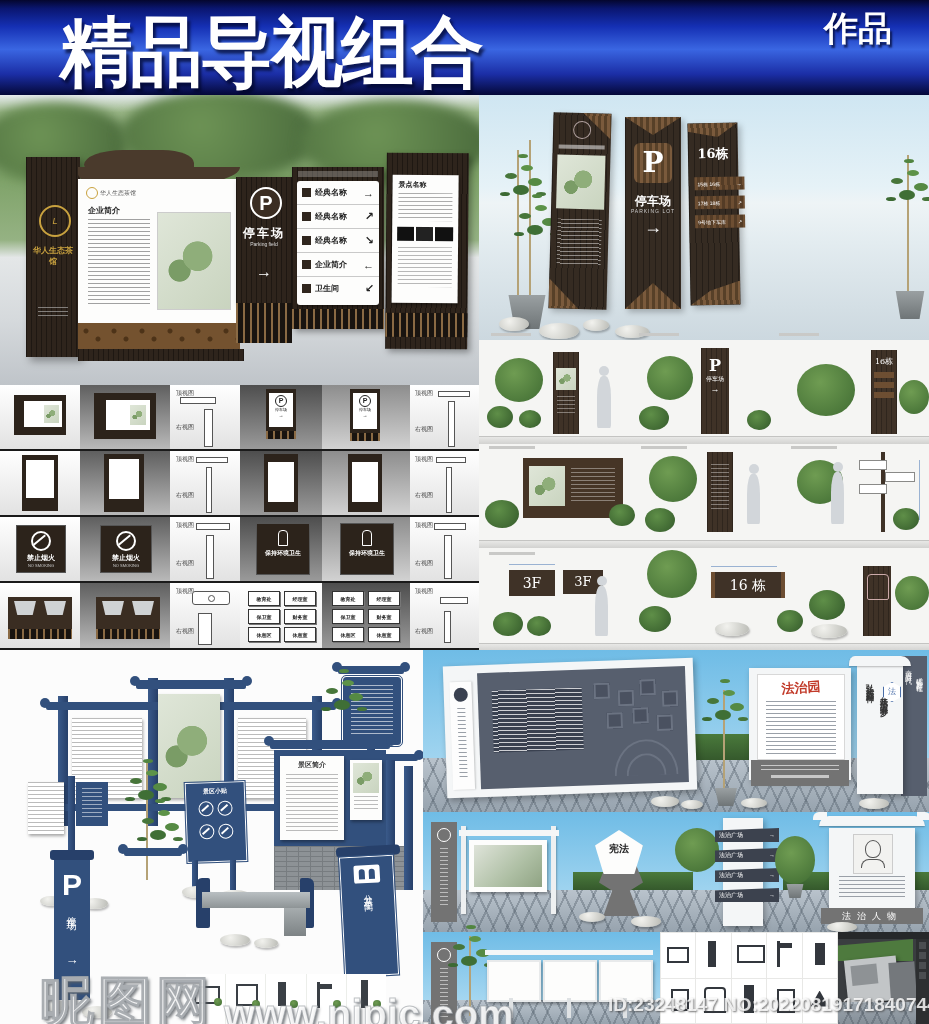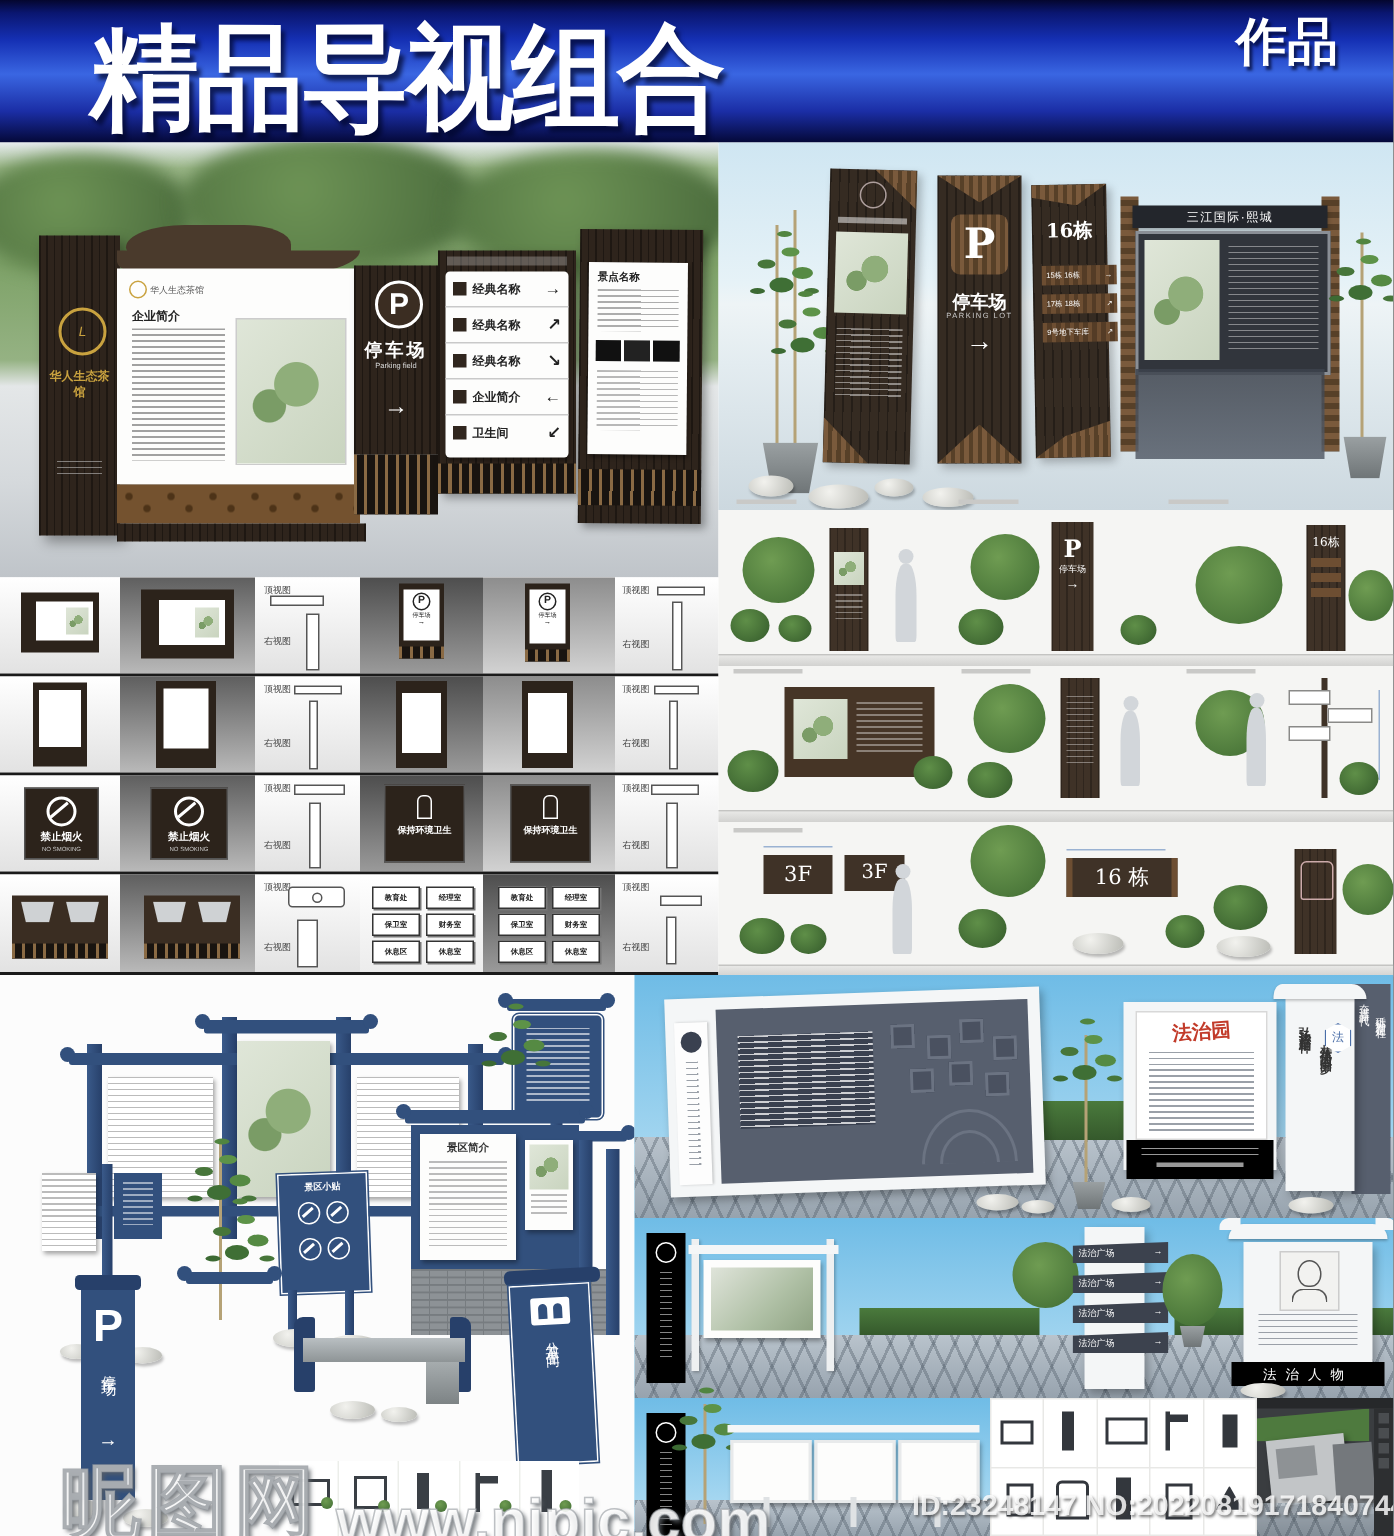--- a/index.html
+++ b/index.html
@@ -87,21 +87,21 @@
   .circicon:after{content:"";position:absolute;left:1px;top:5px;width:9px;height:1.5px;background:#fff;transform:rotate(-40deg);}
   
   .secF{left:423px;top:650px;width:506px;height:374px;overflow:hidden;background:#8ecdec;}
   .sky{background:linear-gradient(180deg,#6fbce6,#b8e0f4);}
   .tiles{background:
     repeating-linear-gradient(115deg,rgba(80,92,104,.38) 0 2px,transparent 2px 13px),
     repeating-linear-gradient(65deg,rgba(80,92,104,.38) 0 2px,transparent 2px 13px),
     linear-gradient(180deg,#b9c3cc,#97a3ae);}
   .hedge{position:absolute;background:linear-gradient(180deg,#4a7a3c,#35592c);}
   .slate{background:#575f6e;}
-  .slateD{background:#000000;}
+  .slateD{background:#737373;}
   .whitewall{background:#f4f6f7;box-shadow:2px 3px 6px rgba(0,0,0,.3);}
   .tileChar{position:absolute;width:16px;height:16px;background:#4a5160;box-shadow:inset 0 0 0 2px #6b7382;}
   .plazaPlq{position:absolute;background:#3c424e;color:#fff;font-size:6px;display:flex;align-items:center;justify-content:space-between;padding:0 4px;clip-path:polygon(0 18%,100% 0,100% 100%,0 100%);}
   .wlines{background:repeating-linear-gradient(180deg,rgba(255,255,255,.75) 0 1px,transparent 1px 4px);}
   .glines{background:repeating-linear-gradient(180deg,#9aa0a8 0 1px,transparent 1px 4px);}
   
   .wm{left:40px;top:966px;display:flex;align-items:flex-end;gap:10px;color:rgba(255,255,255,.88);
     text-shadow:2px 2px 3px rgba(90,95,100,.8);z-index:60;}
   .wm-site{font-size:54px;font-weight:900;letter-spacing:4px;-webkit-text-stroke:1px rgba(150,155,160,.8);}
   .wm-url{font-size:40px;font-weight:800;padding-bottom:2px;-webkit-text-stroke:1px rgba(150,155,160,.6);}
@@ -238,30 +238,20 @@
           <span>17栋 18栋</span>
           <span>↗</span>
         </div>
       <div class="plq" style="top:92px;">
           <span>9号地下车库</span>
           <span>↗</span>
         </div>
       <div class="wedge" style="left:0;bottom:0;width:50px;height:24px;clip-path:polygon(0 100%,100% 100%,100% 0,40% 40%);"></div>
     </div>
 
-    <div class="abs" style="left:268px;top:34px;width:146px;height:176px;">
-      <div class="abs wedge" style="left:0;top:2px;width:12px;height:170px;background:repeating-linear-gradient(0deg,#7a5a3c 0 4px,#574028 4px 8px);"></div>
-      <div class="abs wedge" style="right:0;top:2px;width:12px;height:170px;background:repeating-linear-gradient(0deg,#7a5a3c 0 4px,#574028 4px 8px);"></div>
-      <div class="abs" style="left:8px;top:8px;width:130px;height:15px;background:#23262c;color:#fff;font-size:8px;text-align:center;line-height:15px;letter-spacing:1px;box-shadow:0 2px 3px rgba(0,0,0,.3);">三江国际·熙城</div>
-      <div class="abs" style="left:10px;top:25px;width:126px;height:92px;background:#31353c;border:2px solid #8a8f96;">
-        <div class="abs mapimg" style="left:4px;top:4px;width:50px;height:80px;"></div>
-        <div class="abs wlines" style="left:60px;top:8px;width:60px;height:72px;opacity:.55;"></div>
-      </div>
-      <div class="abs" style="left:10px;top:117px;width:126px;height:60px;background:linear-gradient(180deg,#3c424c,#565e6a);opacity:.85;"></div>
-    </div>
 
     <div class="bamboo-trunk" style="left:428px;top:60px;height:140px;"></div>
     <div class="leafs" style="left:420px;top:95px;"></div>
     <div class="pot" style="left:414px;top:196px;width:34px;height:28px;"></div>
 
     <div class="stone" style="left:20px;top:222px;width:30px;height:14px;"></div>
     <div class="stone" style="left:60px;top:228px;width:40px;height:16px;"></div>
     <div class="stone" style="left:104px;top:224px;width:26px;height:12px;"></div>
     <div class="stone" style="left:136px;top:230px;width:34px;height:13px;"></div>
     <div class="capbar" style="left:12px;top:238px;width:40px;"></div>
@@ -708,20 +698,28 @@
       </div>
     <div class="abs" style="left:36px;top:176px;width:100px;height:90px;">
       <div class="abs" style="left:2px;top:0;width:5px;height:88px;background:#eef0f1;box-shadow:1px 1px 2px rgba(0,0,0,.25);"></div>
       <div class="abs" style="left:92px;top:0;width:5px;height:88px;background:#eef0f1;box-shadow:1px 1px 2px rgba(0,0,0,.25);"></div>
       <div class="abs" style="left:0;top:4px;width:100px;height:6px;background:#f4f6f7;"></div>
       <div class="abs whitebd" style="left:10px;top:14px;width:78px;height:52px;">
           <div style="margin:5px;height:42px;background:linear-gradient(135deg,#dfe4da,#aebfa4 60%,#8fa383);"></div>
         </div>
     </div>
 
+    <div class="abs" style="left:150px;top:176px;width:90px;height:100px;">
+      <div class="abs slateD" style="left:26px;top:34px;width:44px;height:56px;clip-path:polygon(20% 0,80% 0,100% 40%,70% 55%,92% 100%,10% 100%,30% 55%,0 40%);"></div>
+      <div class="abs whitebd" style="left:22px;top:4px;width:48px;height:44px;clip-path:polygon(50% 0,100% 35%,82% 100%,18% 100%,0 35%);">
+        <div style="font-size:10px;font-weight:800;color:#222;text-align:center;margin-top:12px;">宪法</div>
+      </div>
+      <div class="stone" style="left:6px;top:86px;width:26px;height:10px;"></div>
+      <div class="stone" style="left:58px;top:90px;width:30px;height:11px;"></div>
+    </div>
 
     <div class="treeD" style="left:252px;top:178px;width:44px;height:44px;"></div>
     <div class="abs whitewall" style="left:300px;top:168px;width:40px;height:108px;"></div>
     <div class="plazaPlq" style="left:292px;top:178px;width:56px;height:14px;">
         <span>法治广场</span>
         <span>→</span>
       </div>
     <div class="plazaPlq" style="left:292px;top:198px;width:56px;height:14px;">
         <span>法治广场</span>
         <span>→</span>

